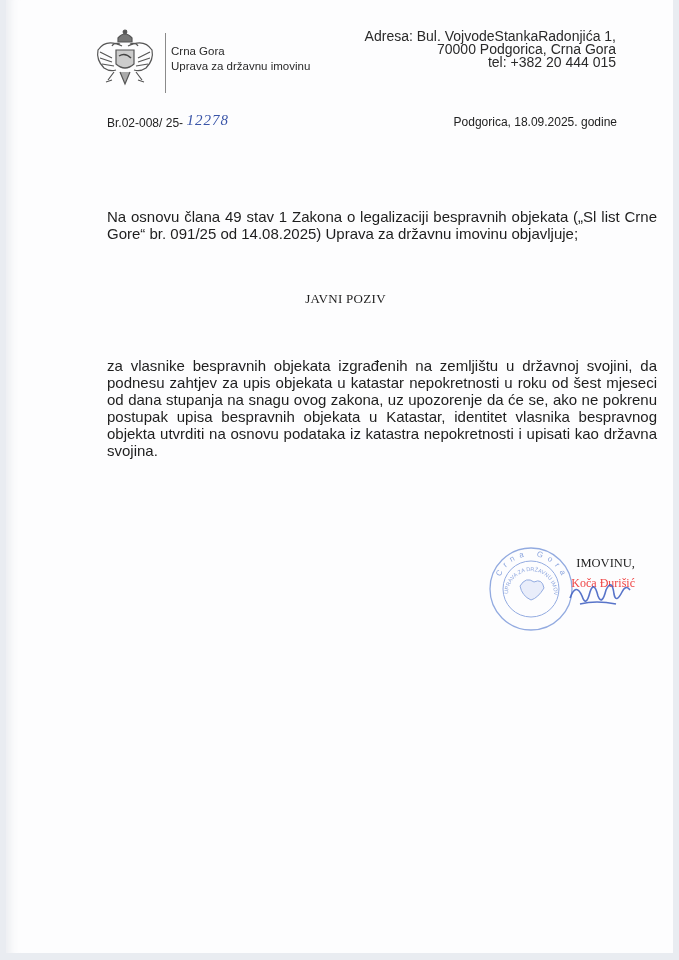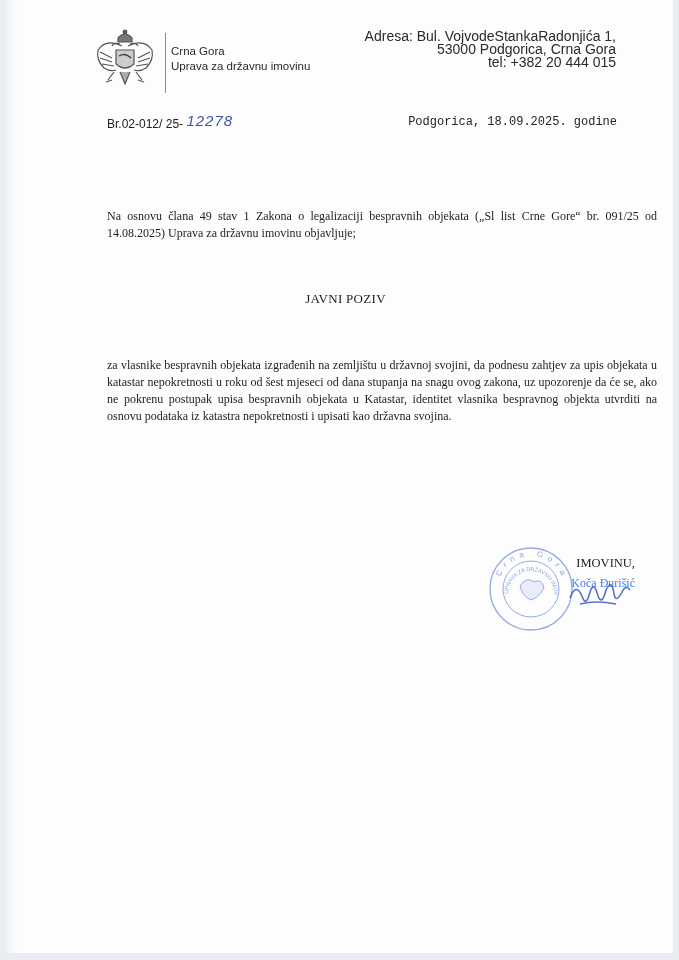--- a/index.html
+++ b/index.html
@@ -58,43 +58,43 @@
     }
     .refno {
       position: absolute;
       left: 101px;
       top: 114px;
       font-family: "Liberation Sans", sans-serif;
       font-size: 12px;
       color: #222;
     }
     .refno .hand {
-      font-family: Liberation Sans, sans-serif;
+      font-family: Liberation Serif, serif;
       font-style: italic;
       color: #3a55a8;
       font-size: 15px;
       letter-spacing: 1px;
       position: relative;
       top: -2px;
     }
     .date {
       position: absolute;
       right: 56px;
       top: 115px;
-      font-family: Liberation Mono, monospace;
+      font-family: Liberation Sans, sans-serif;
       font-size: 12px;
       color: #222;
       padding-left: 33px;
     }
     .para {
       position: absolute;
       left: 101px;
       width: 550px;
-      font-family: Liberation Serif, serif;
-      font-size: 12px;
+      font-family: Liberation Sans, sans-serif;
+      font-size: 15px;
       line-height: 17px;
       color: #1e1e1e;
       text-align: justify;
     }
     .p1 { top: 208px; }
     .title {
       position: absolute;
       left: 0;
       width: 679px;
       top: 291px;
@@ -126,21 +126,21 @@
       font-family: "Liberation Serif", serif;
       font-size: 12.5px;
       color: #1e1e1e;
     }
     .director-name {
       position: absolute;
       right: 38px;
       top: 576px;
       font-family: "Liberation Serif", serif;
       font-size: 12px;
-      color: #3b82f6;
+      color: #ef4444;
       margin-left: 24px;
     }
   </style>
 </head>
 <body>
 
 <div class="page">
 
   <svg class="crest" viewBox="0 0 66 64">
     <g fill="none" stroke="#555" stroke-width="1.2">
@@ -165,26 +165,26 @@
     </g>
   </svg>
   <div class="header-rule"></div>
   <div class="org">
     <div>Crna Gora</div>
     <div>Uprava za državnu imovinu</div>
   </div>
 
   <div class="address">
     <div>Adresa: Bul. VojvodeStankaRadonjića 1,</div>
-    <div>53000 Podgorica, Crna Gora</div>
+    <div>70000 Podgorica, Crna Gora</div>
     <div>tel: +382 20 444 015</div>
   </div>
 
   <div class="refno">
-    <span>Br.02-012/ 25-</span>
+    <span>Br.02-008/ 25-</span>
     <span class="hand">12278</span>
   </div>
 
   <div class="date">Podgorica, 18.09.2025. godine</div>
 
   <div class="para p1">Na osnovu člana 49 stav 1 Zakona o legalizaciji bespravnih objekata („Sl list Crne Gore“ br. 091/25 od 14.08.2025) Uprava za državnu imovinu objavljuje;</div>
 
   <div class="title">JAVNI POZIV</div>
 
   <div class="para p2">za vlasnike bespravnih objekata izgrađenih na zemljištu u državnoj svojini, da podnesu zahtjev za upis objekata u katastar nepokretnosti u roku od šest mjeseci od dana stupanja na snagu ovog zakona, uz upozorenje da će se, ako ne pokrenu postupak upisa bespravnih objekata u Katastar, identitet vlasnika bespravnog objekta utvrditi na osnovu podataka iz katastra nepokretnosti i upisati kao državna svojina.</div>

